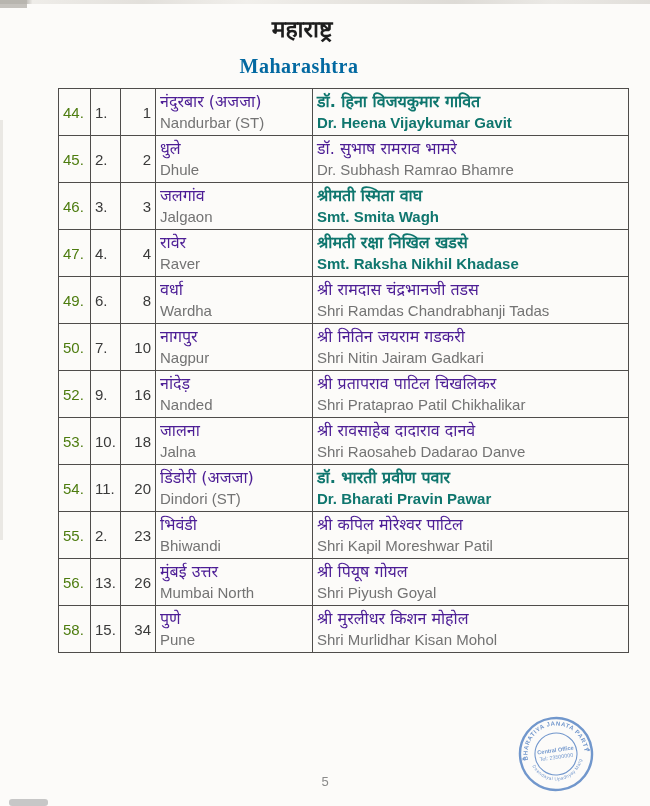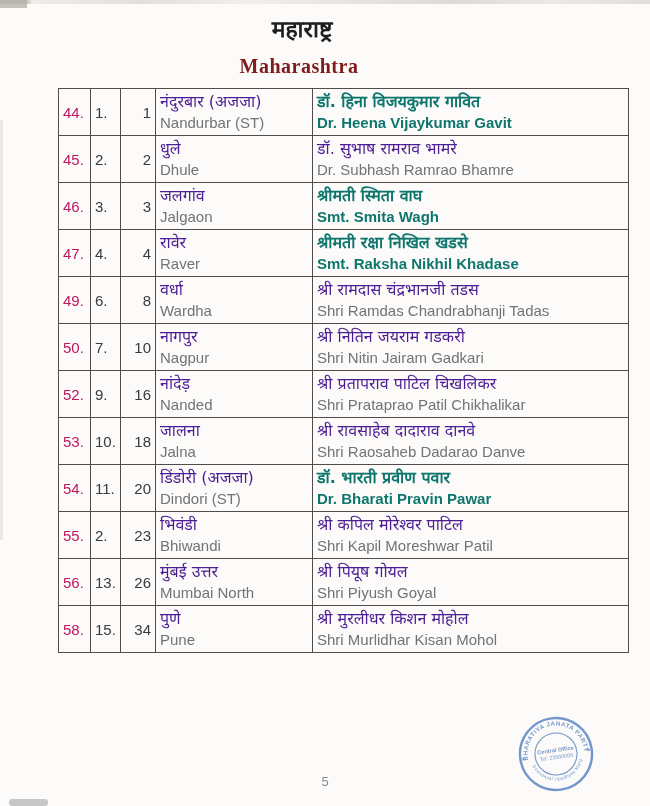--- a/index.html
+++ b/index.html
@@ -20,35 +20,35 @@
   .scan-left-edge { position: absolute; left: 0; top: 120px; width: 3px; height: 420px; background: #e3e0db; opacity: .7; }
   .scan-bottom-bar { position: absolute; left: 9px; top: 799px; width: 39px; height: 7px; background: #c7c7c7; border-radius: 3px; }
 
   .title-hi {
     position: absolute; top: 12px; left: 0; width: 604px;
     text-align: center; font-size: 23px; font-weight: bold; color: #1e1e1e;
     font-family: "DejaVu Sans", sans-serif;
   }
   .title-en {
     position: absolute; top: 55px; left: 0; width: 598px;
-    text-align: center; font-size: 20px; font-weight: bold; color: #7f1d1d;
+    text-align: center; font-size: 20px; font-weight: bold; color: #0369a1;
     font-family: "Liberation Serif", "DejaVu Serif", serif;
     letter-spacing: .5px;
   }
 
   table.cand {
     position: absolute; left: 58px; top: 88px;
     width: 570px; border-collapse: collapse; table-layout: fixed;
   }
   table.cand td {
     border: 1.5px solid #4f4d4b;
     vertical-align: middle;
     padding: 2px 4px;
   }
-  td.c-serial   { width: 32px;  font-size: 15px; color: #be185d; padding-left: 7px; }
+  td.c-serial   { width: 32px;  font-size: 15px; color: #4d7c0f; padding-left: 7px; }
   td.c-stserial { width: 30px;  font-size: 15px; color: #3a3a3a; padding-left: 6px; }
   td.c-pcno     { width: 35px;  font-size: 15px; color: #3a3a3a; text-align: right; padding-right: 7px; }
   td.c-const    { width: 157px; padding-left: 9px; }
   td.c-cand     { width: 316px; padding-left: 10px; }
   table.cand tr { height: 44.5px; }
 
   .hi-line { display: block; font-size: 16px; line-height: 21px; color: #4c1d95;
              font-family: "DejaVu Sans", sans-serif; }
   .en-line { display: block; font-size: 15px; line-height: 21px; color: #737373; }
   tr.bold-row .hi-line.cand-hi, tr.bold-row .en-line.cand-en { font-weight: bold; color: #0f766e; }

